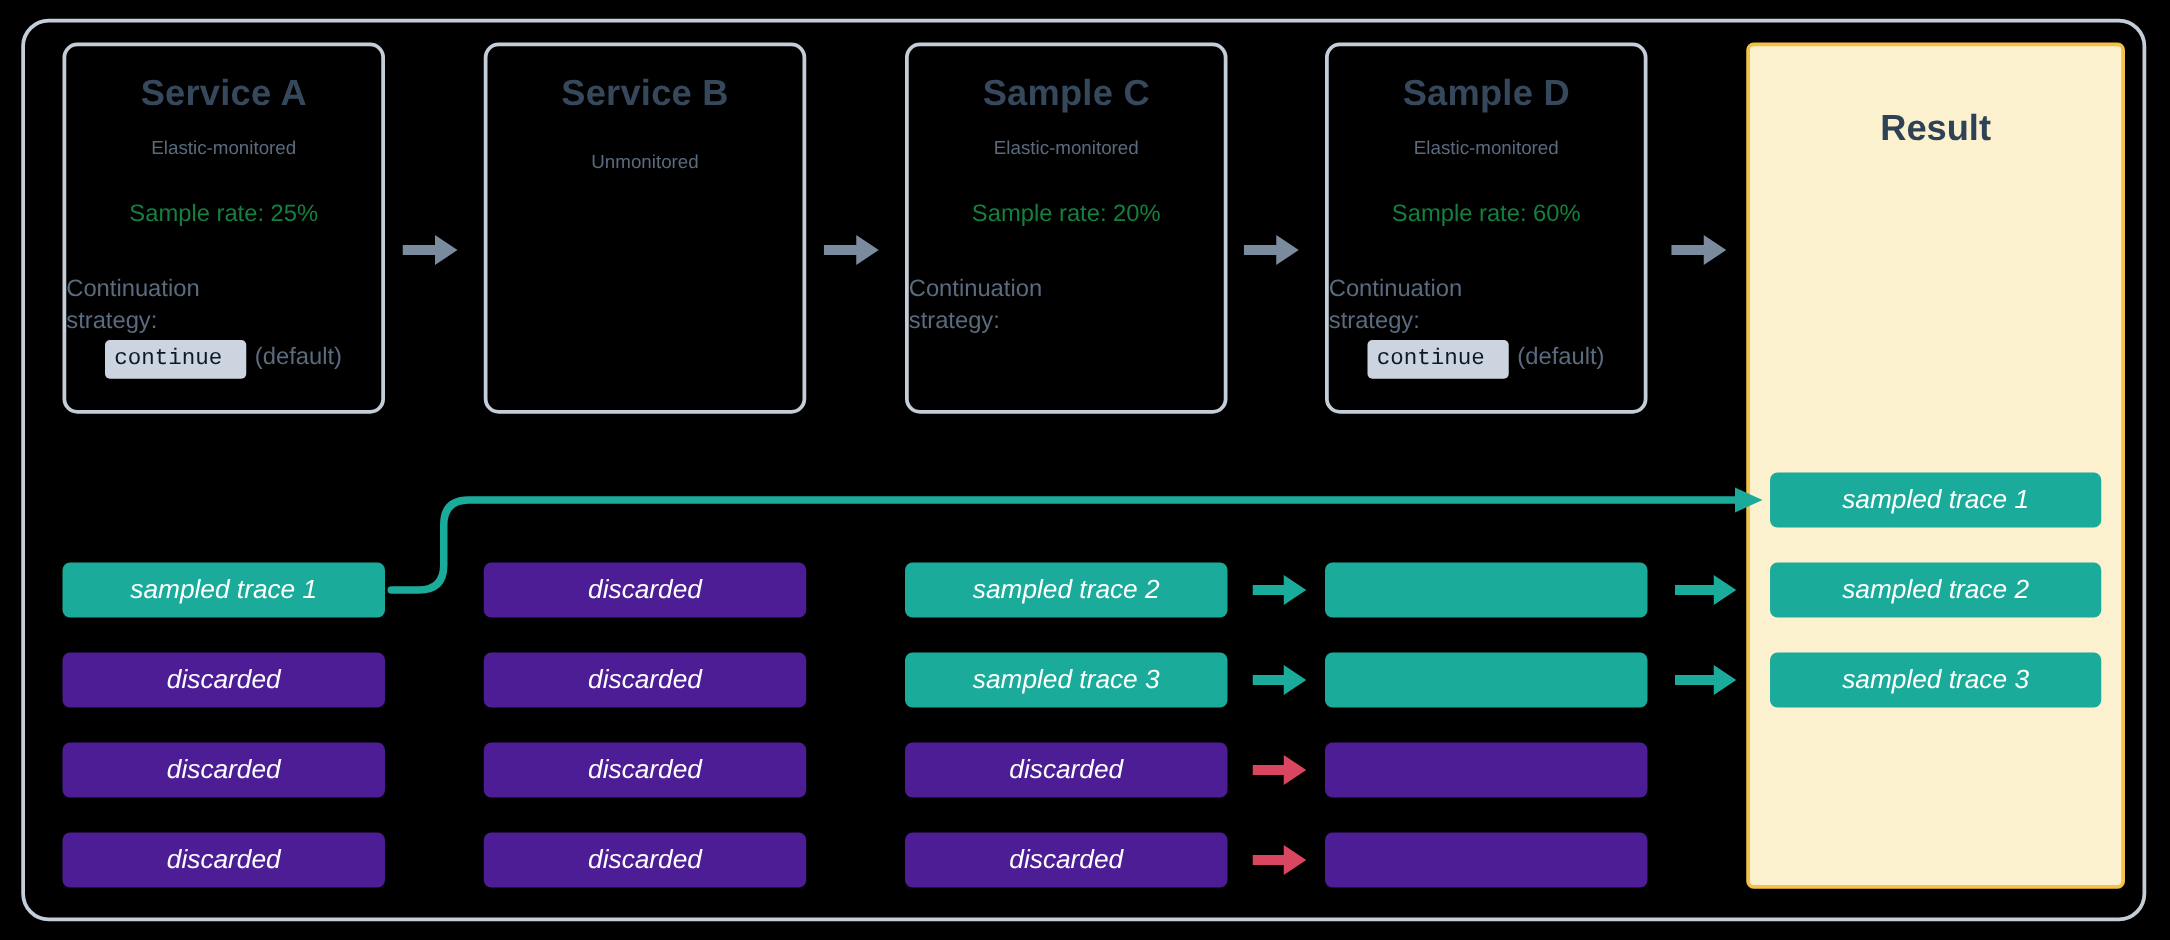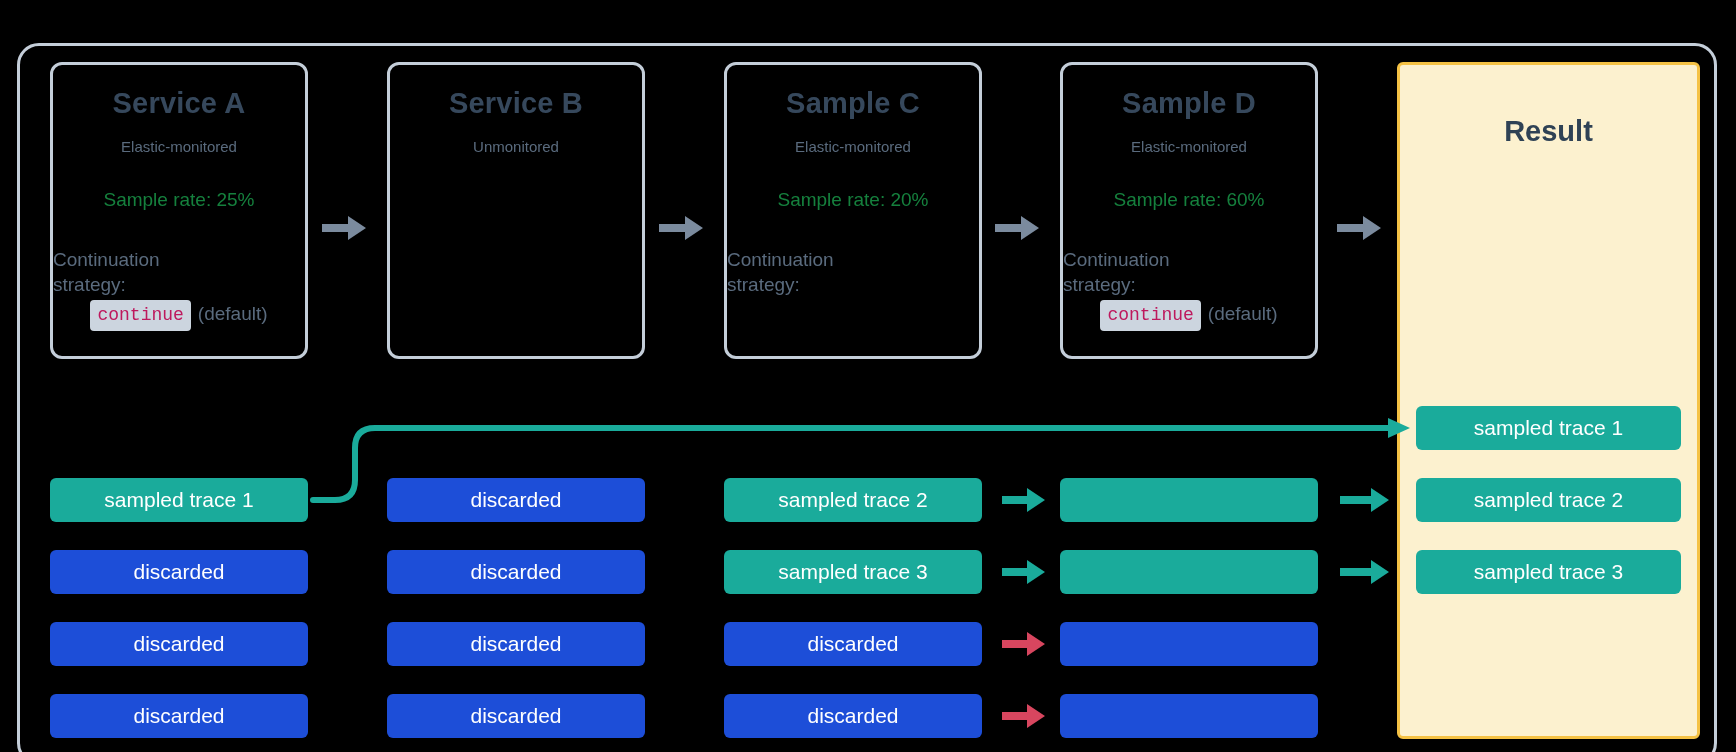--- a/index.html
+++ b/index.html
@@ -12,21 +12,20 @@
     height: 752px;
     font-family: "Liberation Sans", sans-serif;
     overflow: hidden;
   }
 
   .canvas {
     position: relative;
     width: 1736px;
     height: 544px;
     background: #000000;
-    margin-top: 28px;
   }
 
   
   .outer-frame {
     position: absolute;
     left: 17px;
     top: 15px;
     width: 1700px;
     height: 722px;
     box-sizing: border-box;
@@ -78,22 +77,22 @@
     align-items: baseline;
     justify-content: center;
     gap: 7px;
     margin-top: 2px;
     flex-wrap: nowrap;
   }
   code.tag {
     font-family: "Liberation Mono", "DejaVu Sans Mono", monospace;
     font-size: 18px;
     background: #ccd5df;
-    color: #be185d;
-    padding: 3px 7px 4px 7px;
+    color: #0f172a;
+    padding: 3px 19px 4px 7px;
     border-radius: 4px;
     white-space: nowrap;
   }
   .default-note {
     font-size: 19px;
     color: #5a6b7e;
     white-space: nowrap;
   }
 
   
@@ -130,23 +129,24 @@
     position: absolute;
     width: 258px;
     height: 44px;
     border-radius: 6px;
     display: flex;
     align-items: center;
     justify-content: center;
     font-size: 21px;
     color: #ffffff;
     box-sizing: border-box;
+    font-style: italic;
   }
   .trace.sampled { background: #1aab9b; }
-  .trace.discarded { background: #1d4ed8; }
+  .trace.discarded { background: #4c1d95; }
 
   
   .trace.res {
     left: 1416px;
     width: 265px;
   }
 
   .small-arrow { position: absolute; }
 
   .curve { position: absolute; left: 0; top: 0; pointer-events: none; }
@@ -165,21 +165,21 @@
     <div class="service-strategy">
       <div>Continuation</div>
       <div>strategy:</div>
       <div class="strategy-line2">
         <code class="tag">continue</code>
         <span class="default-note">(default)</span>
       </div>
     </div>
   </div>
 
-  <div class="service-box" style="left:387px;">
+  <div class="service-box" style="left:387px;gap:11px;">
     <div class="service-title">Service B</div>
     <div class="service-sub">Unmonitored</div>
   </div>
 
   <div class="service-box" style="left:724px;">
     <div class="service-title">Sample C</div>
     <div class="service-sub">Elastic-monitored</div>
     <div class="service-rate">Sample rate: 20%</div>
     <div class="service-strategy">
       <div>Continuation</div>

